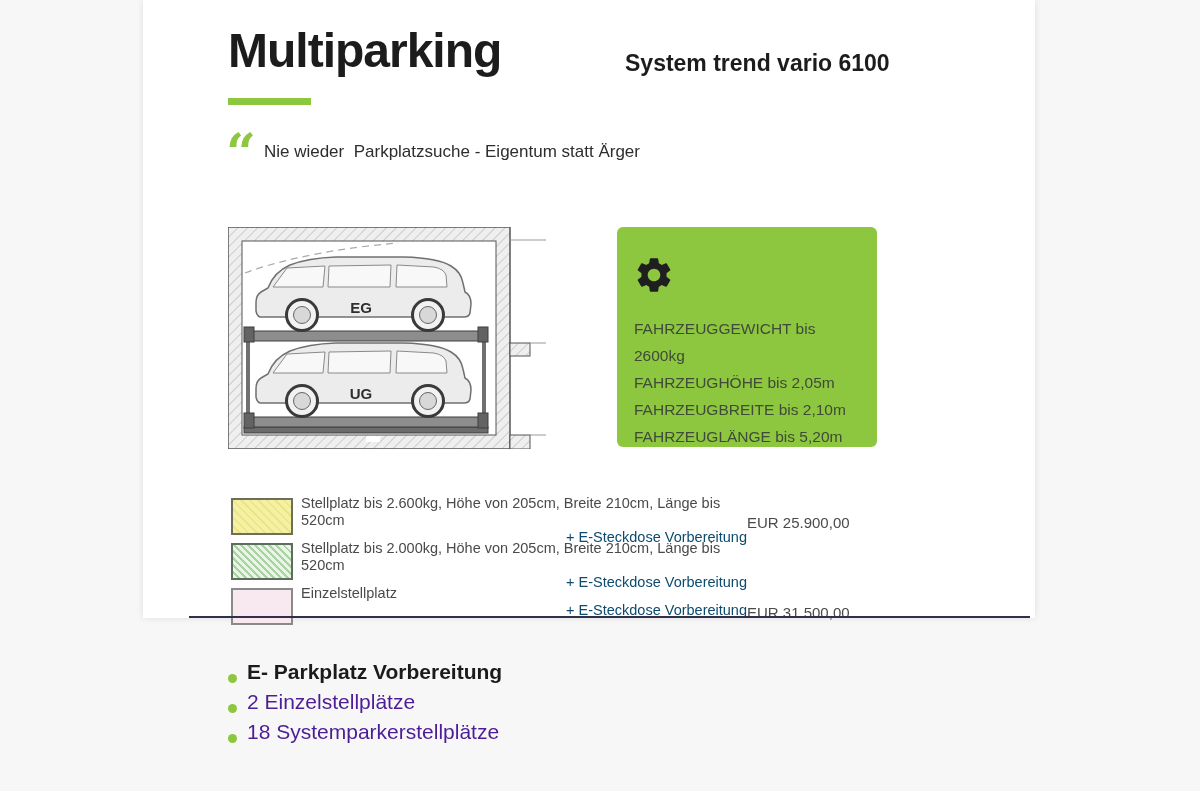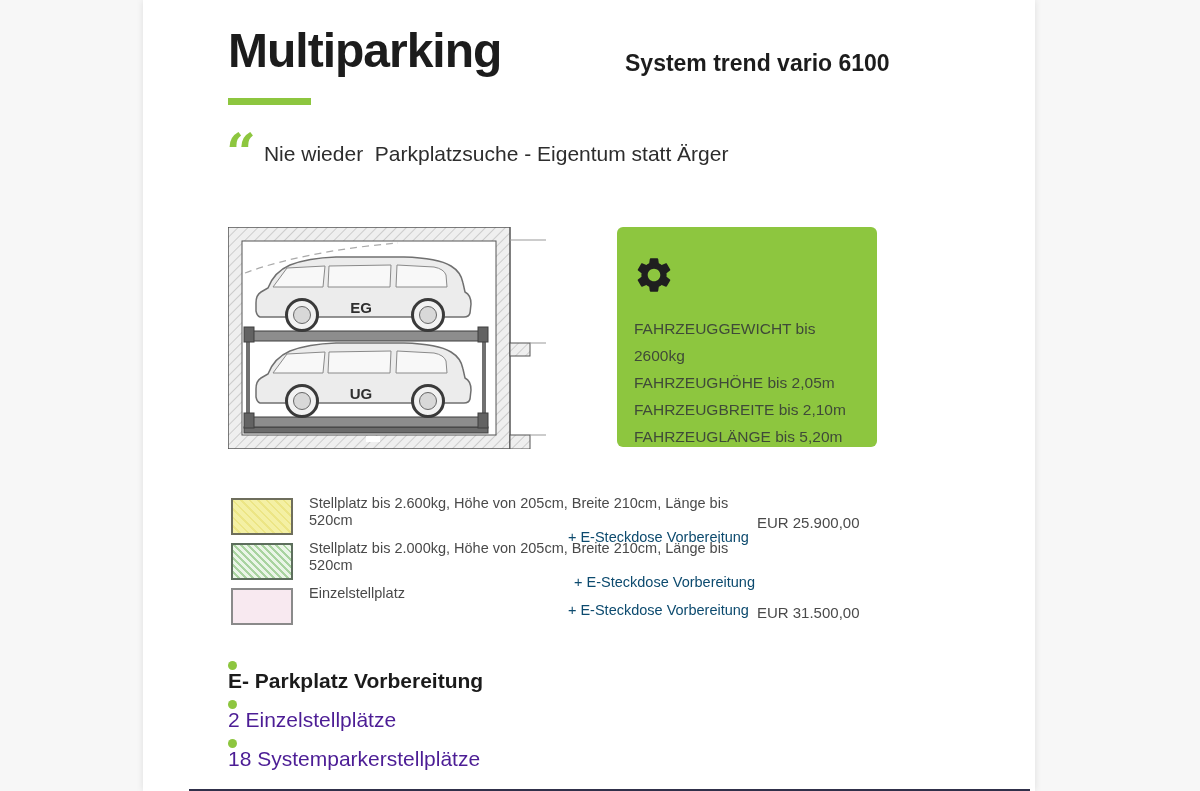--- a/index.html
+++ b/index.html
@@ -1,63 +1,63 @@
 <!DOCTYPE html>
 <html><head>
 <meta charset="utf-8">
 <style>
   * { margin:0; padding:0; box-sizing:border-box; }
   html,body { width:1200px; height:791px; overflow:hidden;
     background:#f7f7f7; font-family:"Liberation Sans", sans-serif; }
-  .page { position:absolute; left:143px; top:0; width:892px; height:791px;
+  .page { position:absolute; left:143px; top:0; width:892px; height:618px;
     background:#ffffff; box-shadow:0 0 7px rgba(0,0,0,0.10); }
 
   
   .title { position:absolute; left:85px; top:26px; font-size:48px; font-weight:bold;
     letter-spacing:-1px; color:#1c1c1c; line-height:1.05; }
   .subtitle { position:absolute; left:482px; top:50px; font-size:23px; font-weight:bold;
     color:#1c1c1c; }
   .accent-bar { position:absolute; left:85px; top:98px; width:83px; height:7px; }
 
   
   .quote-row { position:absolute; left:83px; top:136px; display:flex; align-items:flex-start; }
   .quote-mark { font-family:"DejaVu Serif", serif; font-size:52px; font-weight:bold;
     line-height:34px; margin-right:8px; }
-  .quote-text { font-size:21px; color:#2d2d2d; padding-top:6px; white-space:pre-wrap; }
+  .quote-text { font-size:17px; color:#2d2d2d; padding-top:6px; white-space:pre-wrap; }
 
   
   .diagram { position:absolute; left:85px; top:227px; width:320px; height:222px; }
   .diagram text { font-family:"Liberation Sans", sans-serif; font-weight:bold;
     font-size:15px; fill:#2f2f2f; }
 
   
   .spec-box { position:absolute; left:474px; top:227px; width:260px; height:220px;
     border-radius:6px; }
   .spec-gear { position:absolute; left:16px; top:27px; width:42px; height:42px; }
   .spec-list { position:absolute; left:17px; top:88px; right:10px; }
   .spec-line { font-size:15.5px; color:#3f4a38; line-height:27px; }
 
   
   .price-rows { position:absolute; left:88px; top:493px; width:665px; }
-  .price-row { display:flex; align-items:flex-start; margin-bottom:8px; height:37px;gap:8px; }
+  .price-row { display:flex; align-items:flex-start; margin-bottom:8px; height:37px; }
   .swatch { width:62px; height:37px; margin-top:5px; flex:0 0 62px; }
   .swatch-yellow { border:2px solid #6e6e5c;
     background:repeating-linear-gradient(45deg,#f4f0a4 0 4px,#ece585 4px 6px); }
   .swatch-green { border:2px solid #5d6e5d;
     background:repeating-linear-gradient(45deg,#eaf5e7 0 3px,#a9d3a0 3px 5px); }
   .swatch-pink { border:2px solid #8a8a8a; background:#f8e9f0; }
   .desc-col { width:454px; padding-left:8px; }
   .desc-line1 { font-size:14.5px; color:#4a4a4a; line-height:17px; padding-top:2px; }
   .desc-line2 { font-size:14.5px; color:#0c4a6e; line-height:17px; text-align:right; }
   .price-col { width:141px; text-align:left; font-size:15px; color:#4a4a4a;
     padding-top:21px; }
 
   
   .features { position:absolute; left:85px; top:661px; }
-  .feature-item { display:flex; align-items:flex-start; margin-bottom:8px;flex-direction:column; }
+  .feature-item { display:flex; align-items:flex-end; margin-bottom:8px; }
   .bullet-dot { width:9px; height:9px; border-radius:50%; margin-right:10px; flex:0 0 9px; }
   .feature-text { font-size:21px; color:#4c1d95; line-height:22px; }
   .feature-text.em { font-weight:bold; color:#1b1b1b; }
 
   .bottom-strip { position:absolute; left:46px; bottom:0; width:841px; height:2px;
     background:#30304a; }
 </style>
 </head>
 <body>
 

